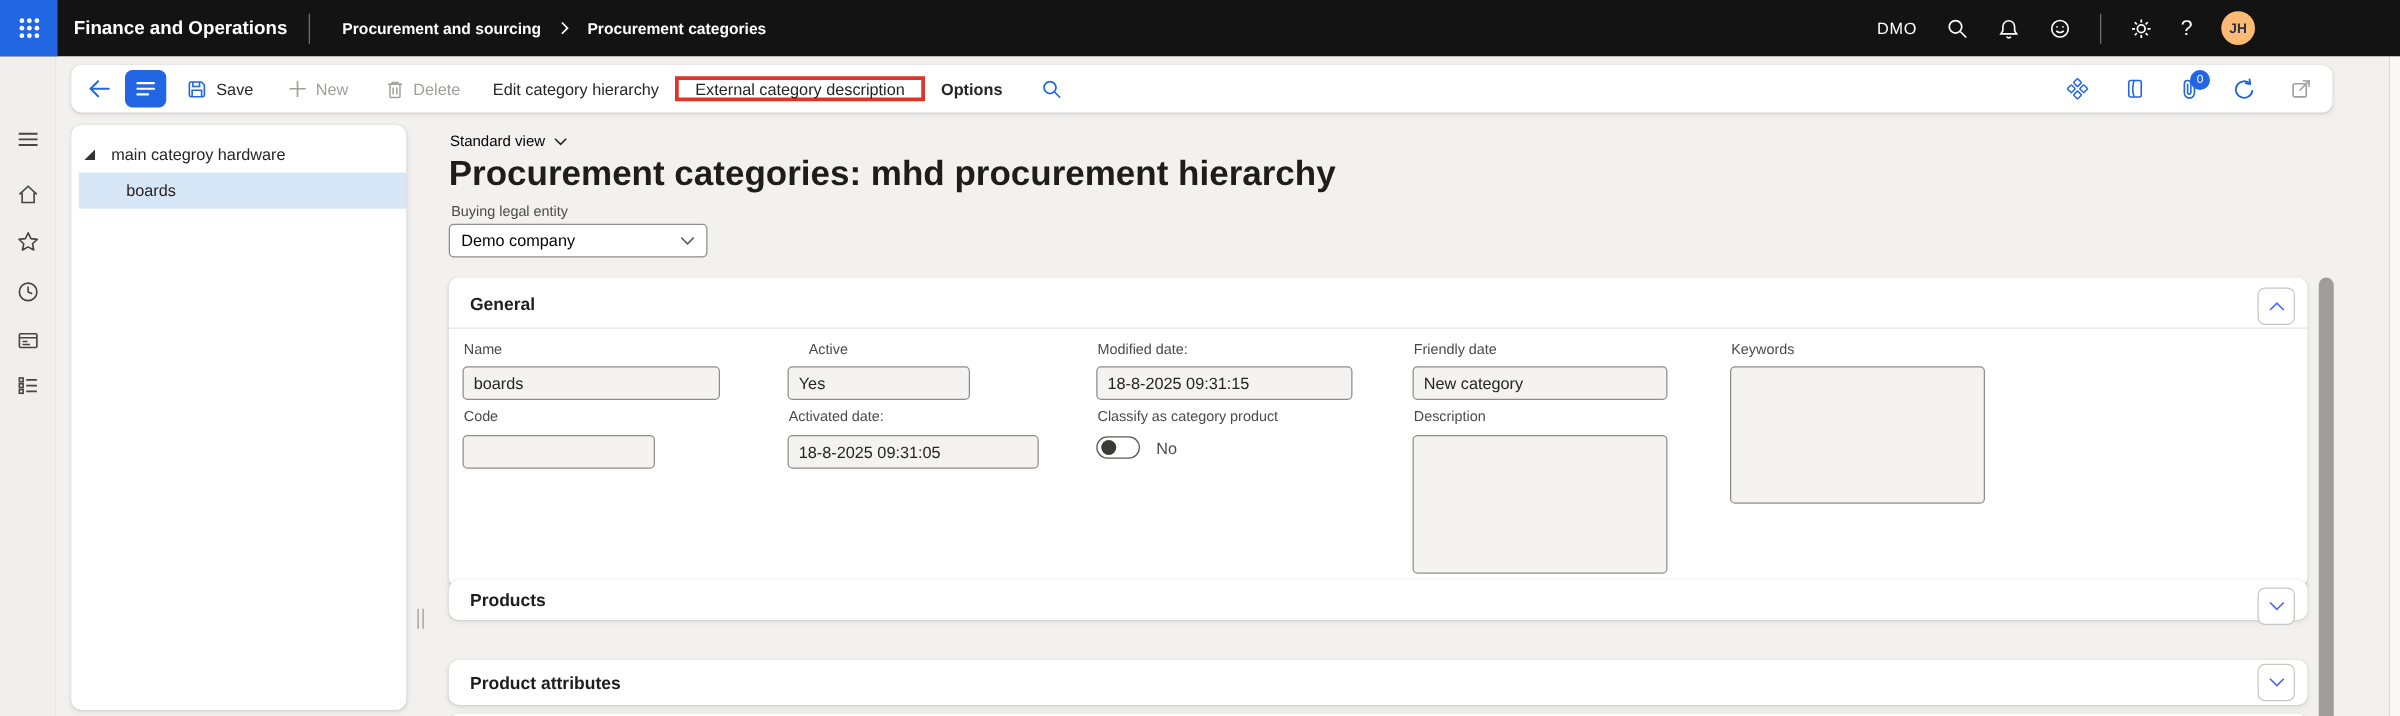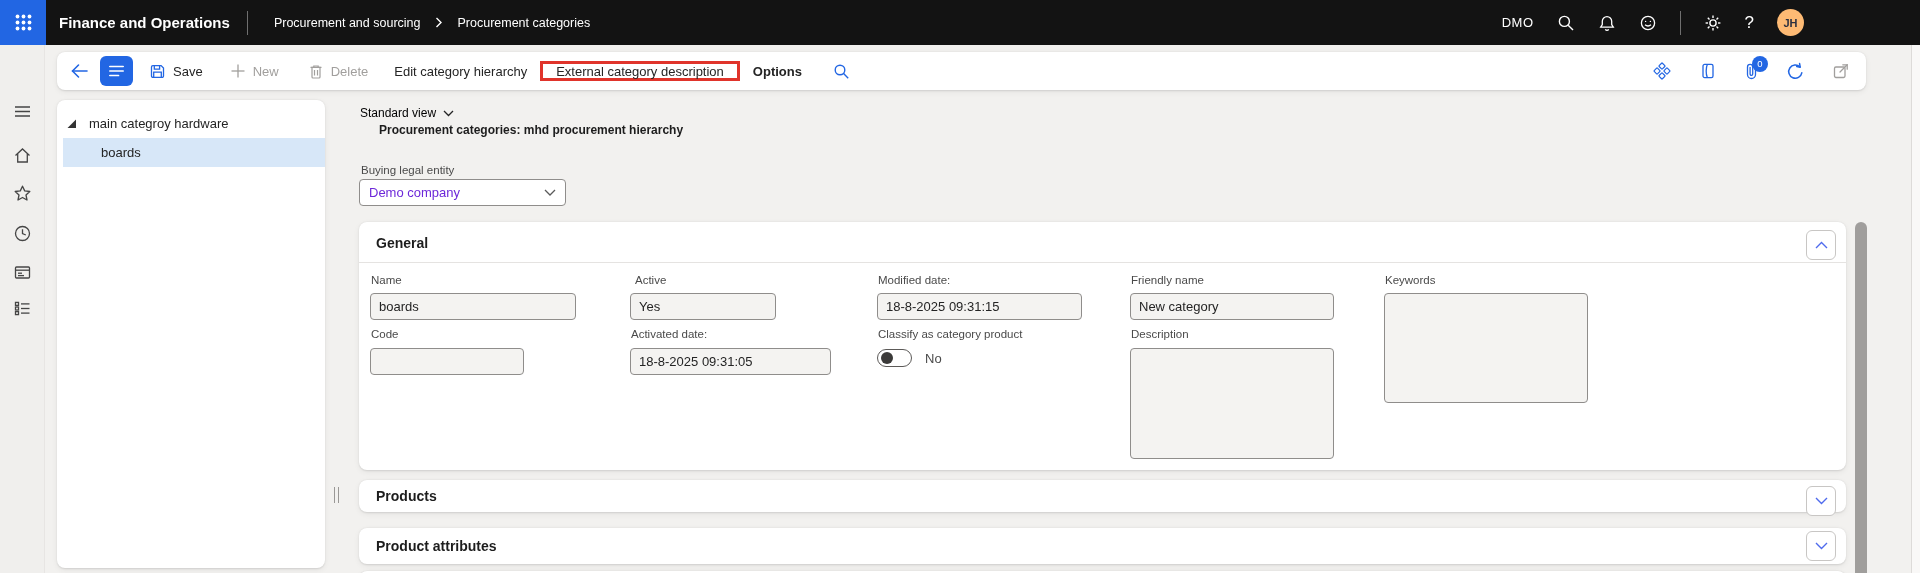--- a/index.html
+++ b/index.html
@@ -10,21 +10,21 @@
   }
   svg { display:block; }
 
   
   .topbar { position:absolute; left:0; top:0; width:1920px; height:45px;
     background:#131313; display:flex; align-items:center; z-index:30; }
   .waffle-btn { width:46px; height:45px; background:#2266e3; display:flex;
     align-items:center; justify-content:center; flex:0 0 auto; cursor:pointer; }
   .app-title { color:#fff; font-weight:bold; font-size:15px; margin-left:13px; white-space:nowrap; }
   .tb-vdiv { width:1px; height:24px; background:#6f6f6f; margin-left:17px; }
-  .crumbs { display:flex; align-items:center; margin-left:26px; gap:13px; }
+  .crumbs { display:flex; align-items:center; margin-left:26px; gap:13px;font-weight:bold; }
   .crumb { color:#fff; font-size:12.5px; white-space:nowrap; cursor:pointer; }
   .topbar-right { margin-left:auto; display:flex; align-items:center; gap:23px; margin-right:116px; }
   .env-label { color:#fff; font-size:13px; letter-spacing:.5px; }
   .tb-icon { color:#fff; cursor:pointer; display:flex; align-items:center; }
   .help-glyph { color:#fff; font-size:17px; font-weight:400; cursor:pointer; }
   .avatar { width:27px; height:27px; border-radius:50%; background:#fdba74; color:#2b3040;
     font-size:11px; font-weight:bold; display:flex; align-items:center; justify-content:center; cursor:pointer; }
 
   
   .rail { position:absolute; left:0; top:45px; width:45px; height:528px;
@@ -61,26 +61,26 @@
     margin-left:6px; color:#242424; }
   .tree-item.root { padding-left:4px; gap:13px; }
   .tree-item.child { padding-left:38px; }
   .tree-item.selected { background:#d7e7f8; }
   .splitter { position:absolute; left:334px; top:487px; width:5px; height:16px;
     border-left:1.5px solid #9a9896; border-right:1.5px solid #9a9896; cursor:col-resize; z-index:6; }
 
   
   .view-selector { position:absolute; left:360px; top:106px; display:flex; align-items:center;
     gap:7px; font-size:12px; color:#000000; cursor:pointer; }
-  .page-title { position:absolute; left:359px; top:123px; font-size:12px; font-weight:bold; color:#1d1d1d;margin-left:20px; }
+  .page-title { position:absolute; left:359px; top:123px; font-size:28px; font-weight:bold; color:#1d1d1d; }
   .ble-label { position:absolute; left:361px; top:164px; font-size:11.5px; color:#4a4a4a; }
   .ble-select { position:absolute; left:359px; top:179px; width:207px; height:27px; background:#fff;
     border:1px solid #8f8d8b; border-radius:4px; display:flex; align-items:center;
     padding:0 9px; cursor:pointer; }
-  .ble-select .val { color:#6d28d9; font-size:13px; flex:1; }
+  .ble-select .val { color:#000000; font-size:13px; flex:1; }
 
   
   .general-card { left:359px; top:222px; width:1487px; height:248px; }
   .section-heading { font-size:14px; font-weight:bold; color:#1d1d1d; }
   .general-heading { position:absolute; left:17px; top:13px; }
   .general-divider { position:absolute; left:0; top:40px; width:100%; border-top:1px solid #e5e3e1; }
   .collapse-btn { position:absolute; right:10px; width:30px; height:30px; border:1px solid #c8c6c4;
     border-radius:6px; background:#fff; display:flex; align-items:center; justify-content:center;
     color:#4f6bed; cursor:pointer; }
   .field-label { position:absolute; font-size:11.5px; color:#4a4a4a; white-space:nowrap; }
@@ -88,21 +88,21 @@
     border-radius:4px; font-size:13px; color:#242424; padding:0 8px;
     font-family:"Liberation Sans", sans-serif; }
   textarea.fld { resize:none; padding-top:5px; }
   .toggle-row { position:absolute; display:flex; align-items:center; gap:13px; }
   .toggle { width:35px; height:18px; border:1px solid #5c5a58; border-radius:10px; background:#fff;
     position:relative; cursor:pointer; }
   .toggle .knob { position:absolute; left:3px; top:2.4px; width:12px; height:12px;
     border-radius:50%; background:#3b3a39; }
   .toggle-text { font-size:13px; color:#4a4a4a; }
 
-  .products-card { left:359px; top:480px; width:1487px; height:32px; }
+  .products-card { left:359px; top:464px; width:1487px; height:32px; }
   .prodattr-card { left:359px; top:528px; width:1487px; height:36px; }
   .row-heading { position:absolute; left:17px; top:50%; transform:translateY(-50%); }
   .next-card { left:359px; top:571px; width:1487px; height:14px; border-radius:8px 8px 0 0; }
 
   
   .v-scrollbar { position:absolute; left:1855px; top:222px; width:12px; height:351px;
     background:#a09e9c; border-radius:6px 6px 0 0; cursor:pointer; z-index:15; }
   .edge-strip { position:absolute; left:1911px; top:45px; width:9px; height:528px;
     background:#f9f8f7; border-left:1px solid #dddbd9; }
 </style>
@@ -354,27 +354,27 @@
   <div class="collapse-btn" style="top:8px;">
     <svg width="13" height="8" viewBox="0 0 13 8" fill="none" stroke="currentColor" stroke-width="1.4">
         <polyline points="1,7 6.5,1.5 12,7"></polyline>
       </svg>
   </div>
   <div class="general-divider"></div>
 
   <div class="field-label" style="left:12px; top:52px;">Name</div>
   <input class="fld" style="left: 11px; top: 71px; width: 206px;" readonly="" value="boards">
 
-  <div class="field-label" style="left:276px; top:52px;">Active</div>
+  <div class="field-label" style="left:288px; top:52px;">Active</div>
   <input class="fld" style="left: 271px; top: 71px; width: 146px;" readonly="" value="Yes">
 
   <div class="field-label" style="left:519px; top:52px;">Modified date:</div>
   <input class="fld" style="left: 518px; top: 71px; width: 205px;" readonly="" value="18-8-2025 09:31:15">
 
-  <div class="field-label" style="left:772px; top:52px;">Friendly name</div>
+  <div class="field-label" style="left:772px; top:52px;">Friendly date</div>
   <input class="fld" style="left: 771px; top: 71px; width: 204px;" readonly="" value="New category">
 
   <div class="field-label" style="left:1026px; top:52px;">Keywords</div>
   <textarea class="fld" style="left: 1025px; top: 71px; width: 204px; height: 110px;" readonly=""></textarea>
 
   <div class="field-label" style="left:12px; top:106px;">Code</div>
   <input class="fld" style="left: 11px; top: 126px; width: 154px;" readonly="" value="">
 
   <div class="field-label" style="left:272px; top:106px;">Activated date:</div>
   <input class="fld" style="left: 271px; top: 126px; width: 201px;" readonly="" value="18-8-2025 09:31:05">

